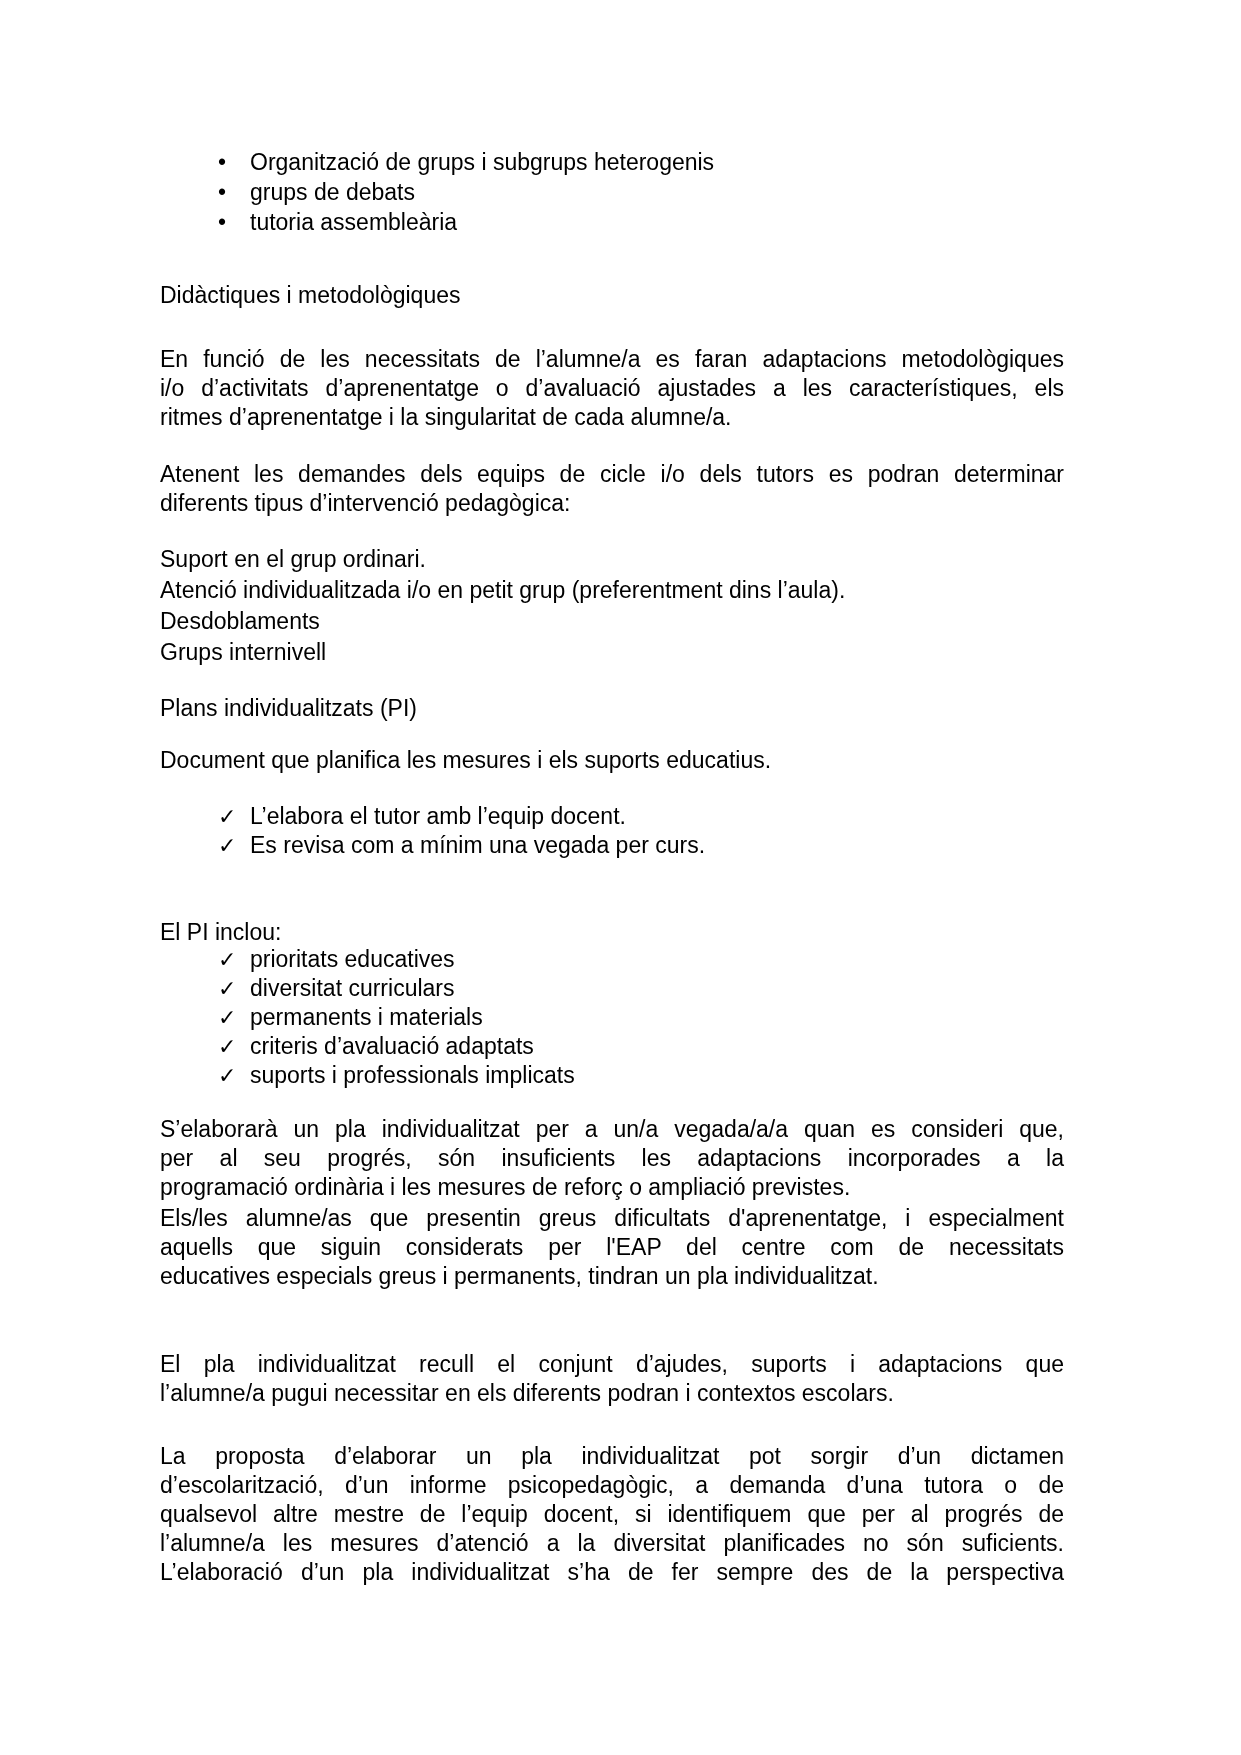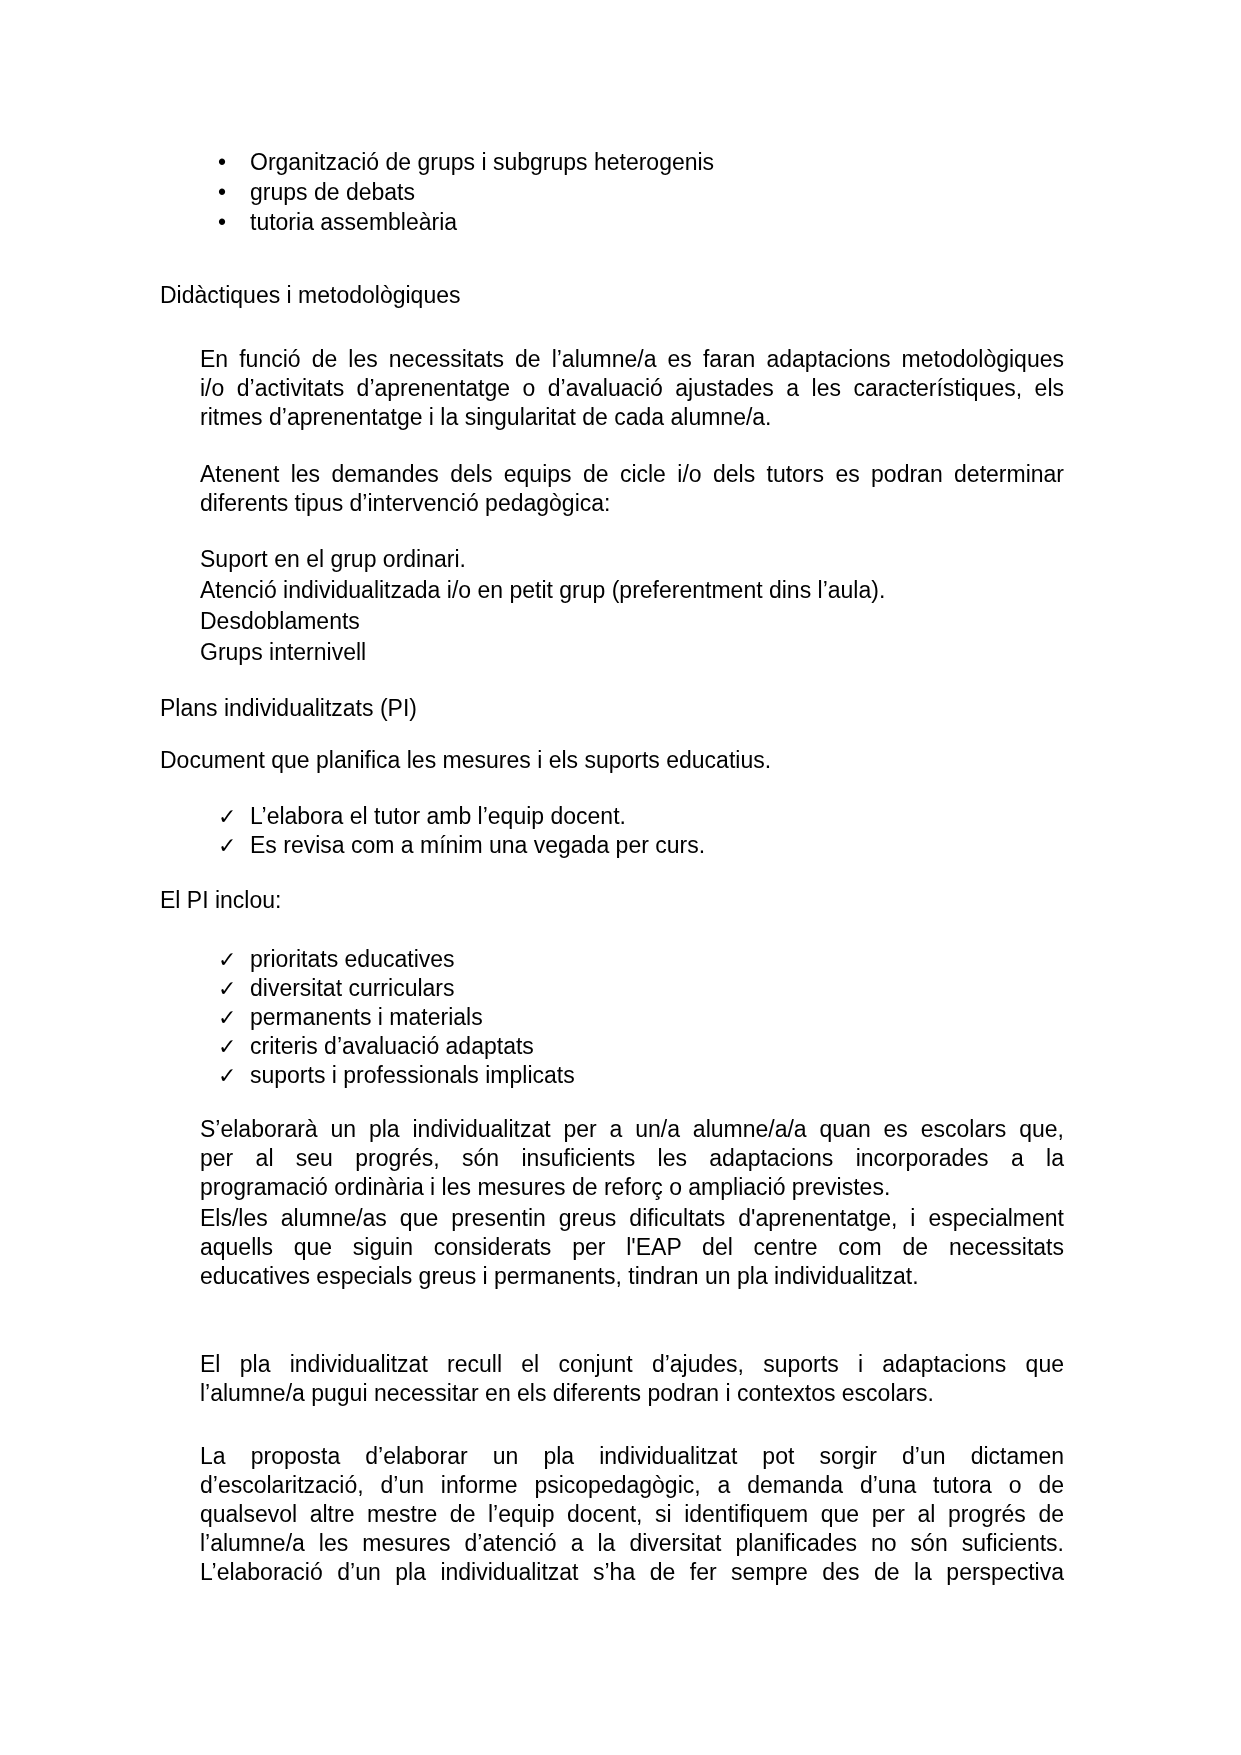--- a/index.html
+++ b/index.html
@@ -16,21 +16,21 @@
     font-size: 23px;
     line-height: 29px;
     overflow: hidden;
   }
   .block {
     position: absolute;
     left: 160px;
     width: 904px;
   }
   .heading { font-weight: normal; }
-  .line { white-space: nowrap; margin-left: 40px; }
+  .line { white-space: nowrap; }
   .para .line.j {
     white-space: normal;
     text-align: justify;
     text-align-last: justify;
     text-justify: inter-word;
   }
   .loose { line-height: 31px; }
   .bullets { line-height: 30px; }
   .li-row { position: relative; padding-left: 90px; }
   .li-row .marker {
@@ -72,32 +72,32 @@
 
   <div class="block heading" style="top:694px">Plans individualitzats (PI)</div>
 
   <div class="block" style="top:746px">Document que planifica les mesures i els suports educatius.</div>
 
   <div class="block checks" style="top:802px">
       <div class="li-row"><span class="marker">✓</span><span class="li-text">L’elabora el tutor amb l’equip docent.</span></div>
       <div class="li-row"><span class="marker">✓</span><span class="li-text">Es revisa com a mínim una vegada per curs.</span></div>
     </div>
 
-  <div class="block" style="top:886px">El PI inclou:</div>
+  <div class="block" style="top:918px">El PI inclou:</div>
 
   <div class="block checks" style="top:945px">
       <div class="li-row"><span class="marker">✓</span><span class="li-text">prioritats educatives</span></div>
       <div class="li-row"><span class="marker">✓</span><span class="li-text">diversitat curriculars</span></div>
       <div class="li-row"><span class="marker">✓</span><span class="li-text">permanents i materials</span></div>
       <div class="li-row"><span class="marker">✓</span><span class="li-text">criteris d’avaluació adaptats</span></div>
       <div class="li-row"><span class="marker">✓</span><span class="li-text">suports i professionals implicats</span></div>
     </div>
 
   <div class="block para" style="top:1115px">
-      <div class="line j">S’elaborarà un pla individualitzat per a un/a alumne/a/a quan es escolars que,</div>
+      <div class="line j">S’elaborarà un pla individualitzat per a un/a vegada/a/a quan es consideri que,</div>
       <div class="line j">per al seu progrés, són insuficients les adaptacions incorporades a la</div>
       <div class="line">programació ordinària i les mesures de reforç o ampliació previstes.</div>
     </div>
 
   <div class="block para" style="top:1204px">
       <div class="line j">Els/les alumne/as que presentin greus dificultats d'aprenentatge, i especialment</div>
       <div class="line j">aquells que siguin considerats per l'EAP del centre com de necessitats</div>
       <div class="line">educatives especials greus i permanents, tindran un pla individualitzat.</div>
     </div>
 

